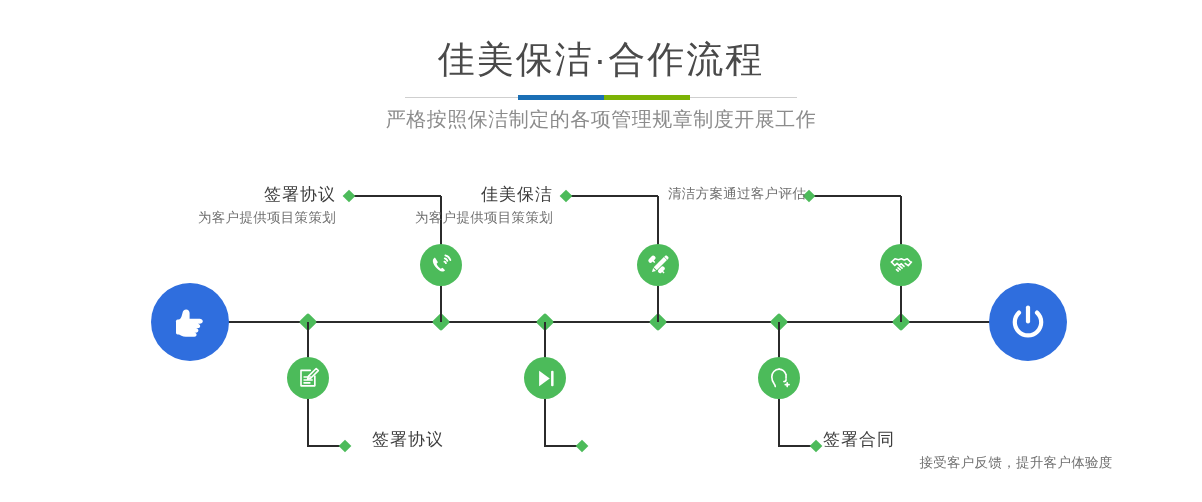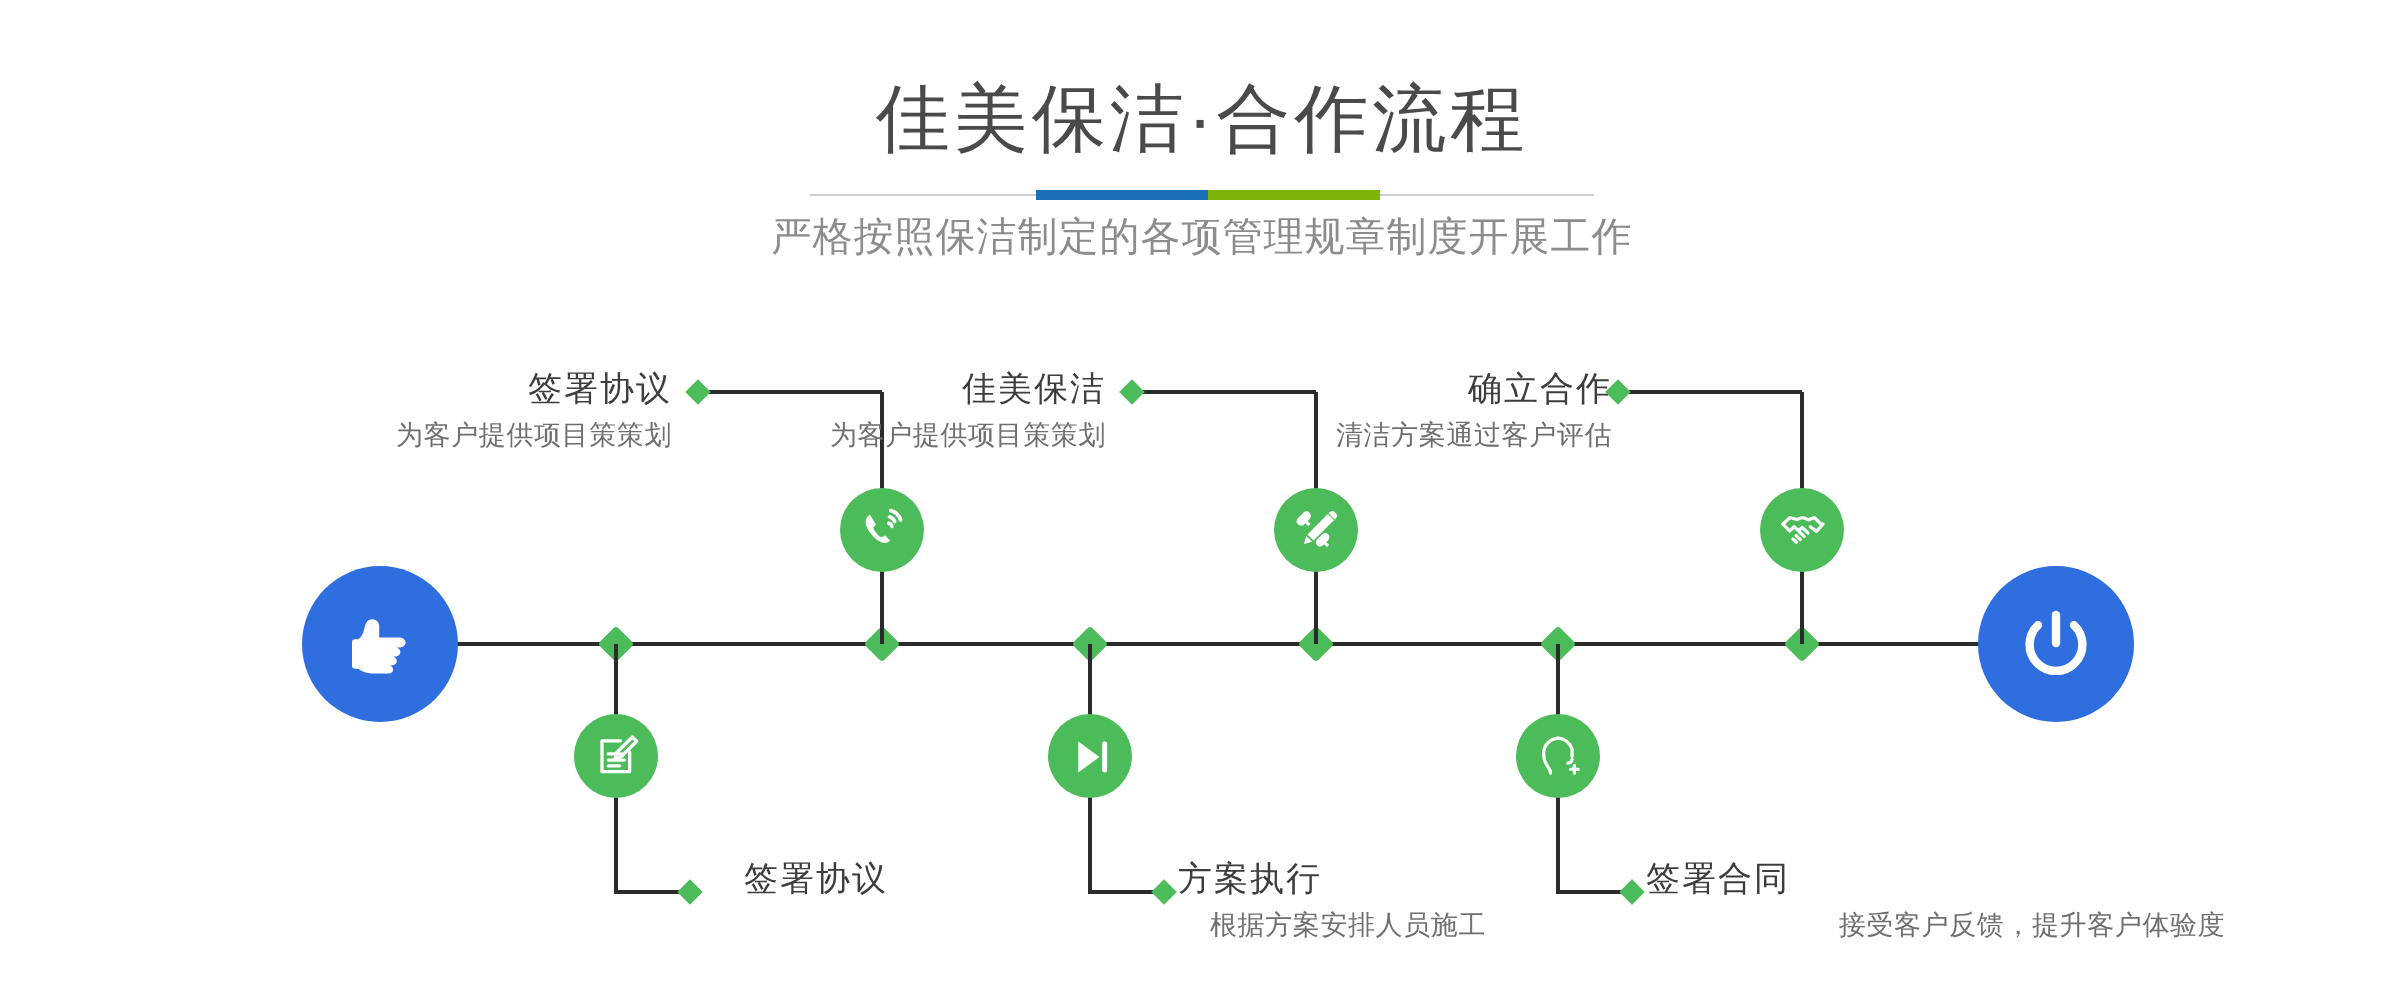--- a/index.html
+++ b/index.html
@@ -184,21 +184,20 @@
         <g fill="none" stroke="#ffffff" stroke-width="1.7" stroke-linejoin="round" stroke-linecap="round">
           <path d="M2.6 9.4l3.6-3.4 3.6 1.0 3.0-1.0 3.0 1.2 3.2-1.2 3.4 3.4"></path>
           <path d="M2.6 9.4l3.4 3.6 2.4-2.2 2.2 2.0 2.0-1.6"></path>
           <path d="M13.0 11.6l2.6 2.4M11.2 13.6l2.4 2.2M9.4 15.4l2.2 2.0M7.8 17.2l1.8 1.6"></path>
           <path d="M23.4 9.4l-3.4 3.8-3.2-2.4"></path>
         </g>
       </svg>
     </span>
   </div>
   <div class="lbl right" style="left:470px;top:183px;width:336px;">
-    <div class="t">确立合作</div>
     <div class="d">清洁方案通过客户评估</div>
   </div>
 
   <div class="node-diamond" style="left: 308px; top: 322px; background: rgb(76, 187, 90);"></div>
   <div class="conn-v" style="left: 307px; top: 322px; height: 124px; background: rgb(43, 43, 43);"></div>
   <div class="conn-h" style="left: 307px; top: 445px; width: 38px; background: rgb(43, 43, 43);"></div>
   <div class="tip" style="left: 345px; top: 446px; background: rgb(76, 187, 90);"></div>
   <div class="step-circle" style="left: 308px; top: 378px; background: rgb(76, 187, 90);">
     <span>
       <svg width="25" height="25" viewBox="0 0 26 26" aria-hidden="true">
@@ -221,24 +220,20 @@
   <div class="tip" style="left: 582px; top: 446px; background: rgb(76, 187, 90);"></div>
   <div class="step-circle" style="left: 545px; top: 378px; background: rgb(76, 187, 90);">
     <span>
       <svg width="25" height="25" viewBox="0 0 26 26" aria-hidden="true">
         <g fill="#ffffff">
           <path d="M6.4 5.0l11.0 8.0-11.0 8.0z"></path>
           <rect x="18.8" y="5.0" width="2.6" height="16.0" rx="1.1"></rect>
         </g>
       </svg>
     </span>
-  </div>
-  <div class="lbl left" style="left:589px;top:428px;width:330px;">
-    <div class="t">方案执行</div>
-    <div class="d" style="padding-left:16px;">根据方案安排人员施工</div>
   </div>
 
   <div class="node-diamond" style="left: 779px; top: 322px; background: rgb(76, 187, 90);"></div>
   <div class="conn-v" style="left: 778px; top: 322px; height: 124px; background: rgb(43, 43, 43);"></div>
   <div class="conn-h" style="left: 778px; top: 445px; width: 38px; background: rgb(43, 43, 43);"></div>
   <div class="tip" style="left: 816px; top: 446px; background: rgb(76, 187, 90);"></div>
   <div class="step-circle" style="left: 779px; top: 378px; background: rgb(76, 187, 90);">
     <span>
       <svg width="25" height="25" viewBox="0 0 26 26" aria-hidden="true">
         <g fill="none" stroke="#ffffff" stroke-width="1.7" stroke-linejoin="round" stroke-linecap="round">

